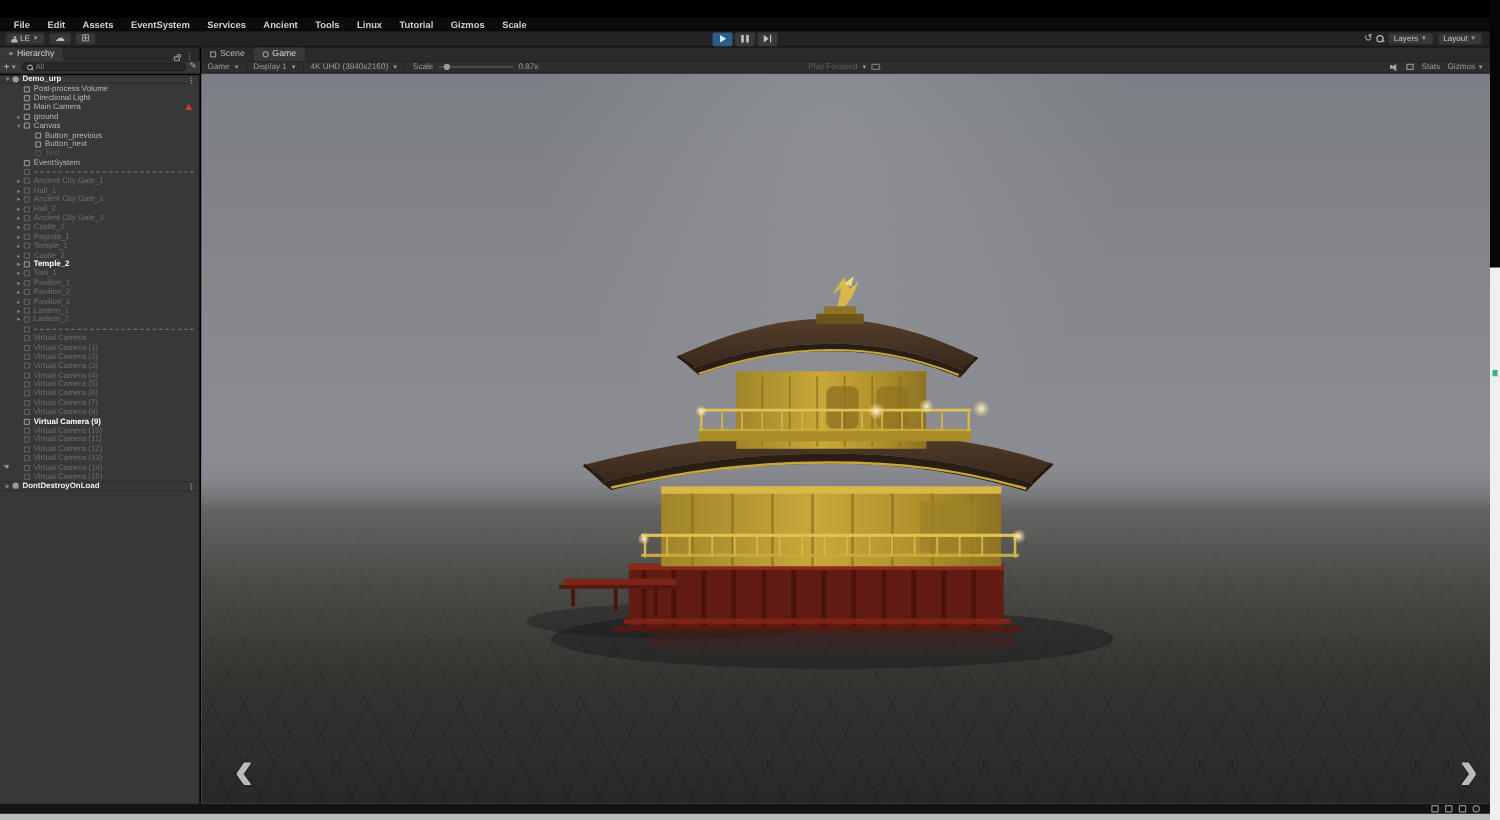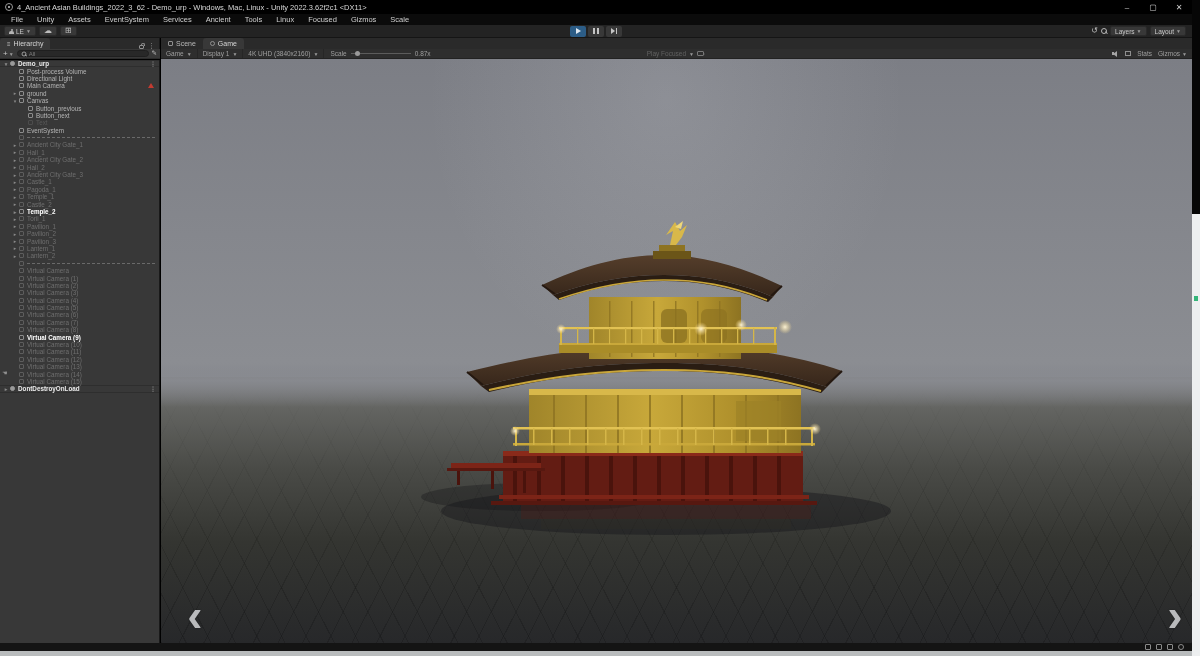--- a/index.html
+++ b/index.html
@@ -12,21 +12,21 @@
               display:flex; align-items:center; color:#d8d8d8; font-size:7.5px; }
   .unity-glyph { width:8px; height:8px; margin:0 4px 0 5px; border:1px solid #9a9a9a; border-radius:50%;
                  position:relative; }
   .unity-glyph::after{ content:""; position:absolute; left:2px; top:2px; width:2px; height:2px; background:#9a9a9a; }
   .win-controls { margin-left:auto; display:flex; align-items:center; height:100%; }
   .win-btn { width:26px; height:100%; display:flex; align-items:center; justify-content:center;
              color:#cfcfcf; font-size:8px; cursor:default; }
 
   
   .menubar { position:absolute; left:0; top:14px; width:1192px; height:11px; background:#0b0b0b;
-             display:flex; align-items:center; padding-left:4px; }
+             display:flex; align-items:center; padding-left:4px;font-weight:bold; }
   .menu-item { color:#cfcfcf; font-size:7.5px; padding:0 7px; }
 
   
   .toolbar { position:absolute; left:0; top:25px; width:1192px; height:13px; background:#232323;
              border-bottom:1px solid #151515; display:flex; align-items:center; }
   .tb-left { display:flex; align-items:center; gap:3px; padding-left:4px; }
   .tb-btn { background:#383838; border:1px solid #2a2a2a; border-radius:2px; height:10px;
             display:flex; align-items:center; color:#c8c8c8; font-size:6.5px; padding:0 4px; gap:2px; }
   .person { width:5px; height:5px; position:relative; }
   .person::before{ content:""; position:absolute; left:1.5px; top:0; width:2.5px; height:2.5px; border-radius:50%; background:#b5b5b5;}
@@ -130,40 +130,31 @@
   .bottom-strip { position:absolute; left:0; top:651px; width:1200px; height:5px; background:#b9bcbd; }
   .right-edge-black { position:absolute; left:1192px; top:0; width:8px; height:214px; background:#060606; }
   .right-edge-white { position:absolute; left:1192px; top:214px; width:8px; height:442px; background:#edeff0; }
   .green-dot { position:absolute; left:1194px; top:296px; width:4px; height:5px; background:#35b57a; }
 </style>
 </head>
 <body>
 
 <div class="window">
 
-  <div class="titlebar">
-    <span class="unity-glyph"></span>
-    <span>4_Ancient Asian Buildings_2022_3_62 - Demo_urp - Windows, Mac, Linux - Unity 2022.3.62f2c1 &lt;DX11&gt;</span>
-    <span class="win-controls">
-      <span class="win-btn">–</span>
-      <span class="win-btn">▢</span>
-      <span class="win-btn">✕</span>
-    </span>
-  </div>
 
   <div class="menubar">
       <span class="menu-item">File</span>
-      <span class="menu-item">Unity</span>
+      <span class="menu-item">Edit</span>
       <span class="menu-item">Assets</span>
       <span class="menu-item">EventSystem</span>
       <span class="menu-item">Services</span>
       <span class="menu-item">Ancient</span>
       <span class="menu-item">Tools</span>
       <span class="menu-item">Linux</span>
-      <span class="menu-item">Focused</span>
+      <span class="menu-item">Tutorial</span>
       <span class="menu-item">Gizmos</span>
       <span class="menu-item">Scale</span>
     </div>
 
   <div class="toolbar">
     <div class="tb-left">
       <span class="tb-btn">
         <span class="person"></span>
         <span>LE</span>
         <span class="caret">▼</span>

